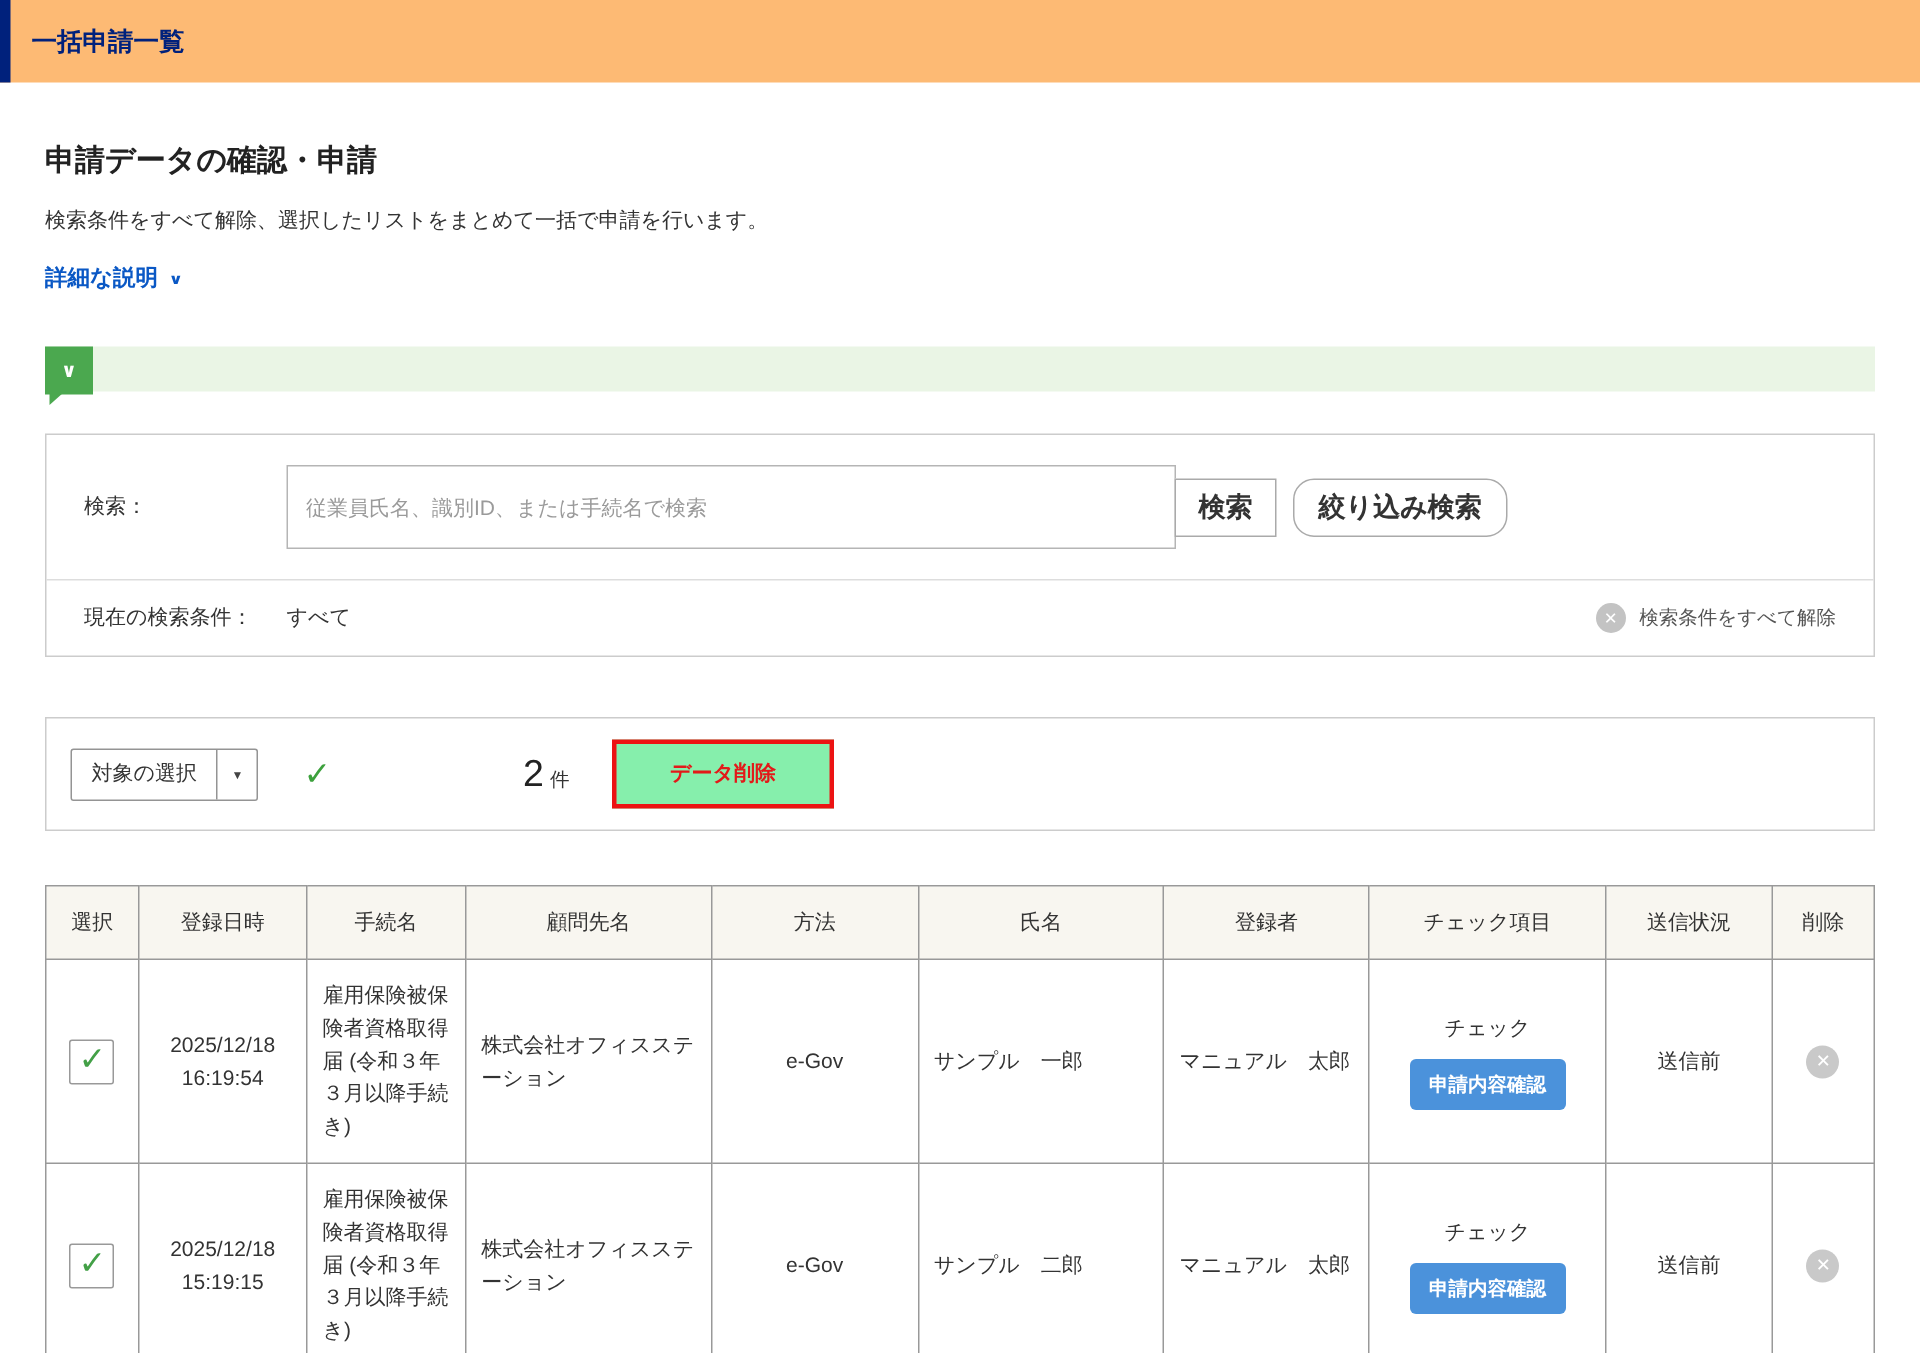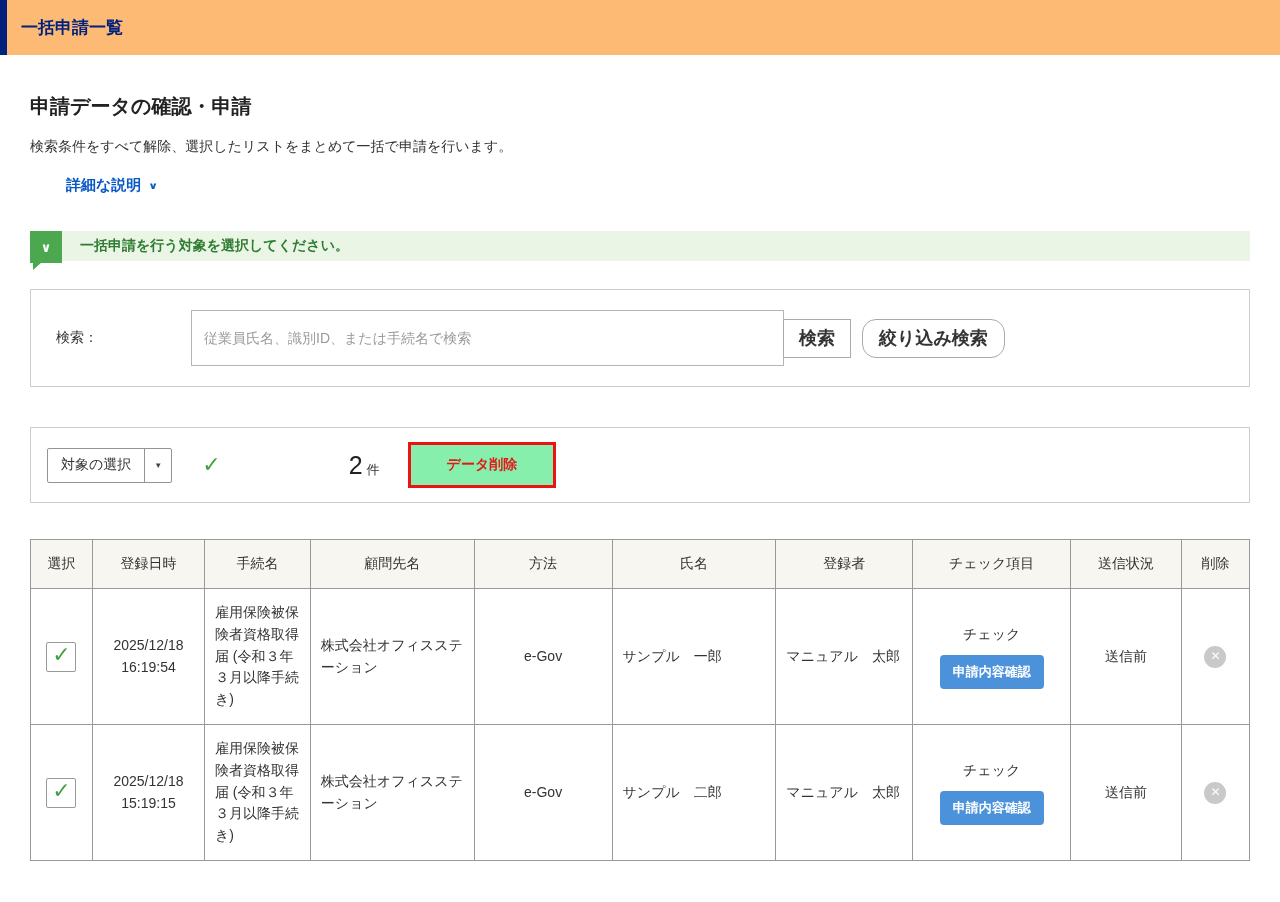--- a/index.html
+++ b/index.html
@@ -18,21 +18,21 @@
   }
   .topbar-title { color: #00217c; font-size: 17px; font-weight: bold; }
 
   .content { padding: 0 30px; }
 
   .page-title { margin-top: 38px; font-size: 20px; font-weight: bold; color: #222; }
   .page-desc { margin-top: 18px; font-size: 14px; color: #333; }
 
   .detail-link {
     margin-top: 20px; display: inline-flex; align-items: center; gap: 7px;
-    color: #0a58c5; font-size: 15px; font-weight: bold; cursor: pointer; text-decoration: none; margin-left: 36px;
+    color: #0a58c5; font-size: 15px; font-weight: bold; cursor: pointer; text-decoration: none;
   }
   .detail-link .chev { font-size: 12px; transform: scaleY(0.8); font-weight: bold; }
 
   
   .notice {
     margin-top: 36px; position: relative; height: 30px;
     background: #eaf5e5; display: flex; align-items: center; padding-left: 50px;
   }
   .notice-icon {
     position: absolute; left: 0; top: 0; width: 32px; height: 32px;
@@ -141,29 +141,36 @@
   <div class="page-title">申請データの確認・申請</div>
   <div class="page-desc">検索条件をすべて解除、選択したリストをまとめて一括で申請を行います。</div>
 
   <a class="detail-link">
     <span>詳細な説明</span>
     <span class="chev">∨</span>
   </a>
 
   <div class="notice">
     <div class="notice-icon">∨</div>
-    <span class="notice-text">一括申請を行う対象を選択してください。</span>
   </div>
 
   <div class="search-box">
     <div class="search-row">
       <span class="search-label">検索：</span>
       <input class="search-input" type="text" placeholder="従業員氏名、識別ID、または手続名で検索" style="">
       <button class="btn search-btn">検索</button>
       <button class="btn filter-btn">絞り込み検索</button>
+    </div>
+    <div class="cond-row">
+      <span class="cond-label">現在の検索条件：</span>
+      <span class="cond-value">すべて</span>
+      <span class="cond-clear">
+        <span class="gray-x">✕</span>
+        <span>検索条件をすべて解除</span>
+      </span>
     </div>
   </div>
 
   <div class="action-bar">
     <div class="dropdown">
       <span class="dd-label">対象の選択</span>
       <span class="dd-sep"></span>
       <span class="dd-chev">▼</span>
     </div>
     <span class="check-green">✓</span>

